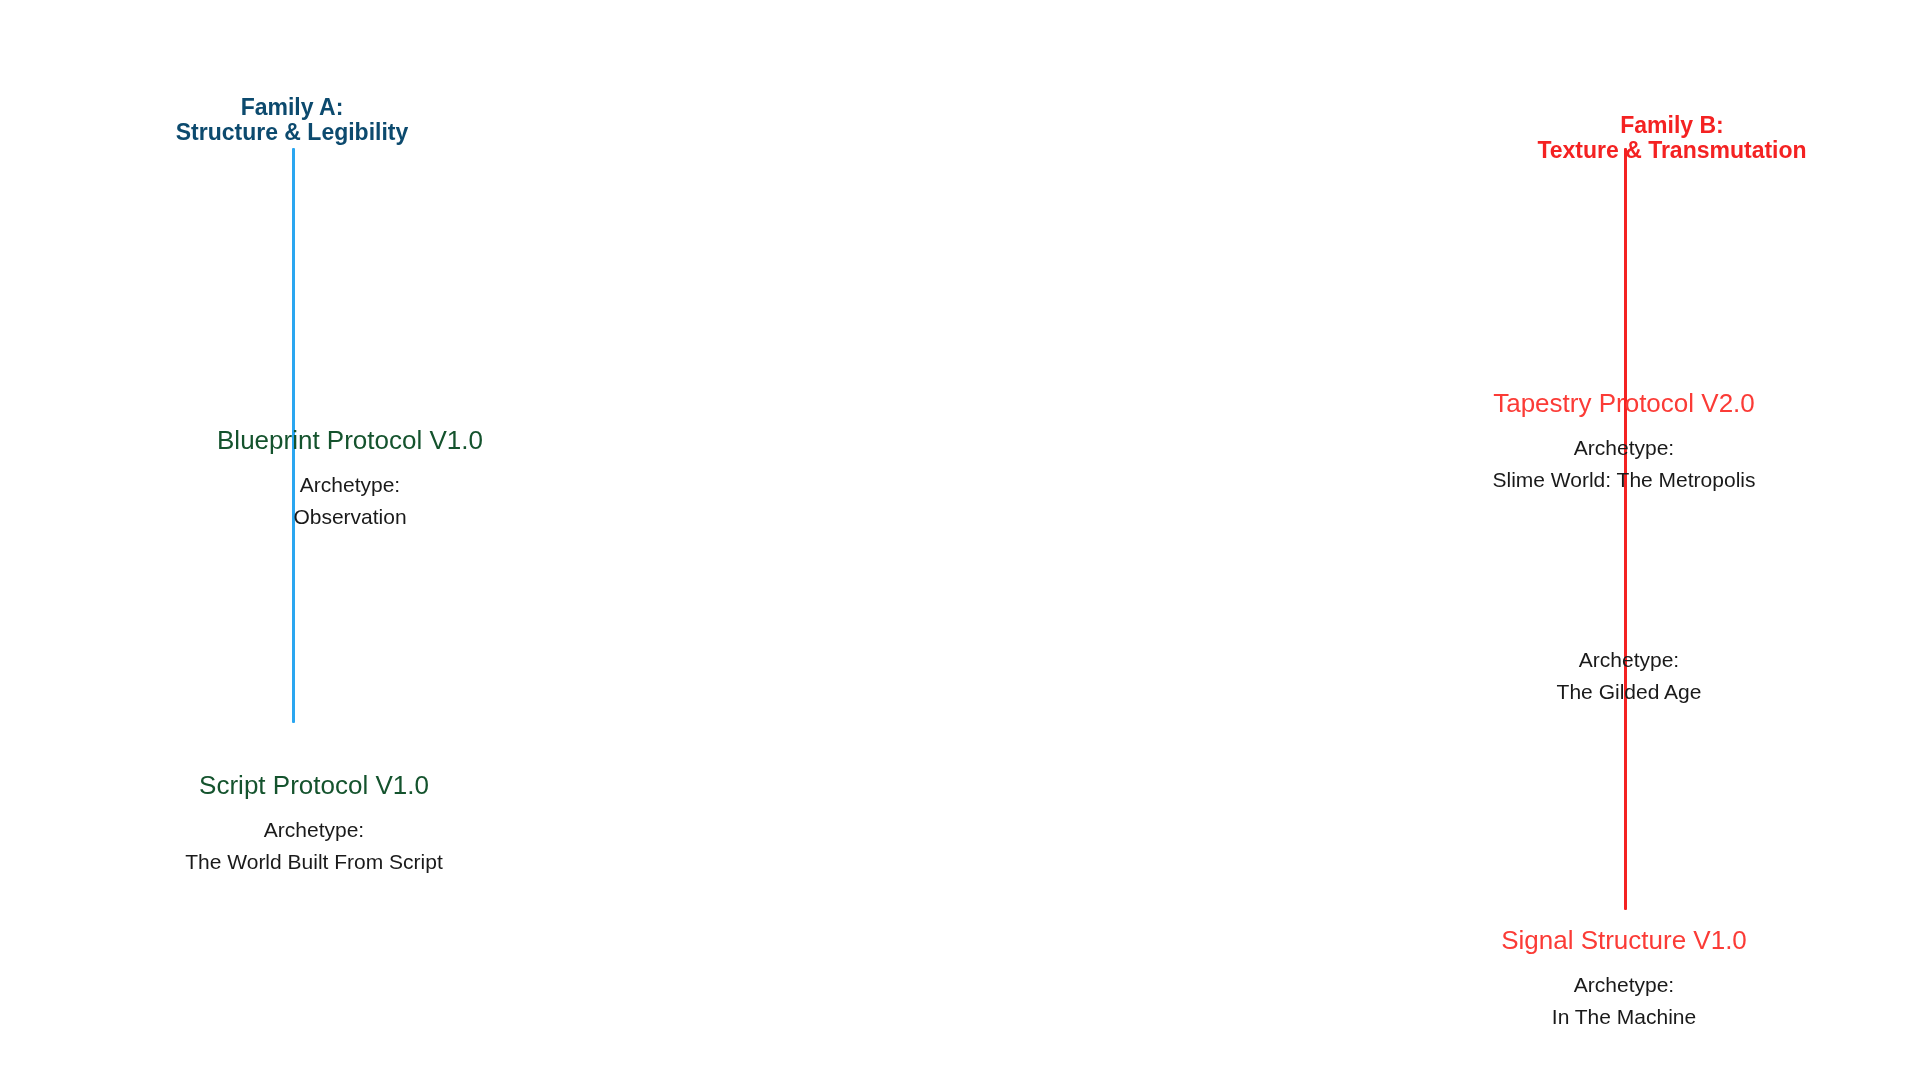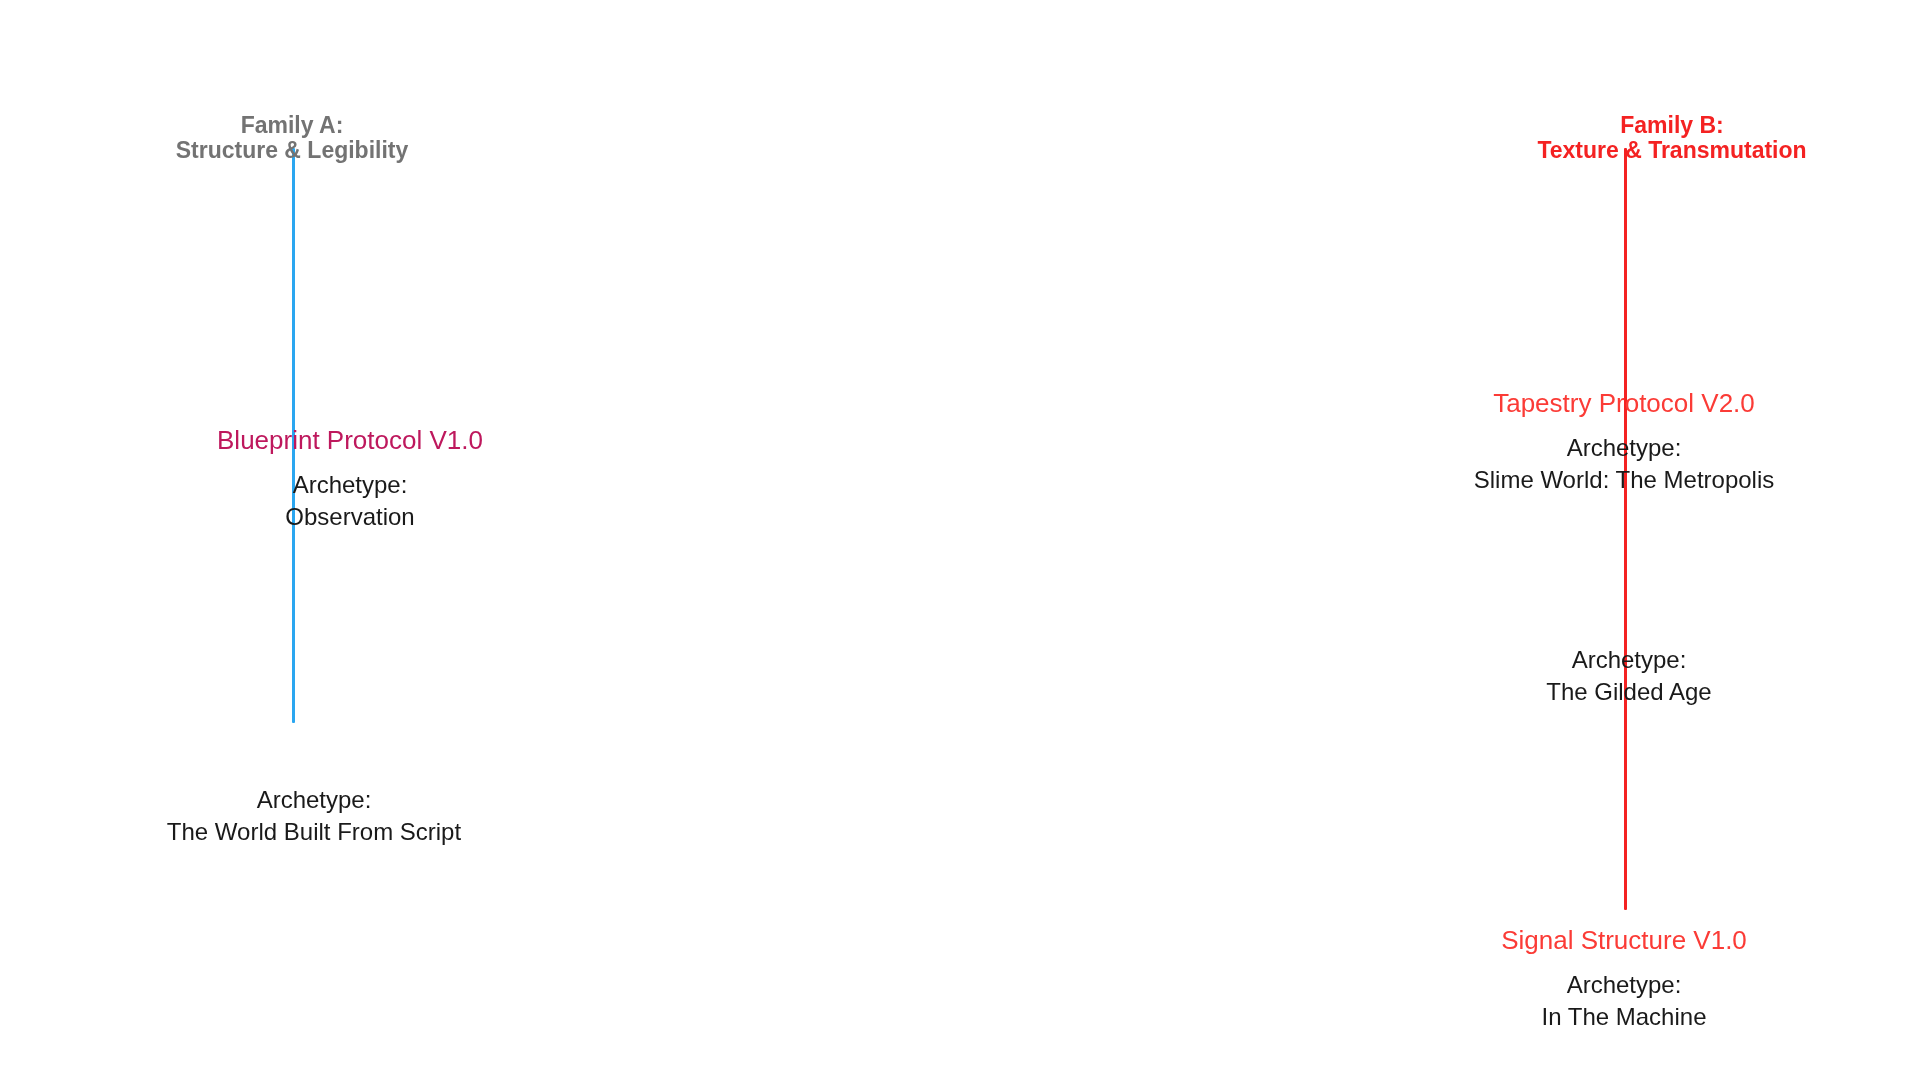--- a/index.html
+++ b/index.html
@@ -55,49 +55,49 @@
   .family-header {
     position: absolute;
     text-align: center;
     font-size: 23px;
     font-weight: bold;
     line-height: 25px;
     white-space: pre-line;
   }
   #family-a-header {
     left: 92px;
-    top: 113px;
+    top: 95px;
     width: 400px;
-    color: #737373;
+    color: #0c4a6e;
   }
   #family-b-header {
     left: 1472px;
     top: 113px;
     width: 400px;
     color: #f42222;
   }
 
   
   .event {
     position: absolute;
     text-align: center;
   }
   .event-label {
     font-size: 26px;
     line-height: 30px;
     white-space: nowrap;
   }
   .event-sub {
     margin-top: 14px;
-    font-size: 24px;
+    font-size: 21px;
     line-height: 32px;
     color: #1a1a1a;
     white-space: pre-line;
   }
-  .blue .event-label { color: #be185d; }
+  .blue .event-label { color: #14532d; }
   .red  .event-label { color: #fb3b36; }
 
   
   #event-a-0 { left: 100px; top: 425px; width: 500px; }
   #event-a-1 { left:  44px; top: 770px; width: 540px; }
 
   #event-b-0 { left: 1394px; top: 388px; width: 460px; }
   #event-b-1 { left: 1364px; top: 630px; width: 530px; }
   #event-b-2 { left: 1394px; top: 925px; width: 460px; }
 </style>
@@ -112,20 +112,21 @@
   <div class="family-header" id="family-a-header">Family A:
 Structure &amp; Legibility</div>
 
   <div class="event blue" id="event-a-0">
     <div class="event-label">Blueprint Protocol V1.0</div>
     <div class="event-sub">Archetype:
 Observation</div>
   </div>
 
   <div class="event blue" id="event-a-1">
+    <div class="event-label">Script Protocol V1.0</div>
     <div class="event-sub">Archetype:
 The World Built From Script</div>
   </div>
 
   <div class="axis-line" id="axis-b"></div>
 
   <div class="family-header" id="family-b-header">Family B:
 Texture &amp; Transmutation</div>
 
   <div class="event red" id="event-b-0">

